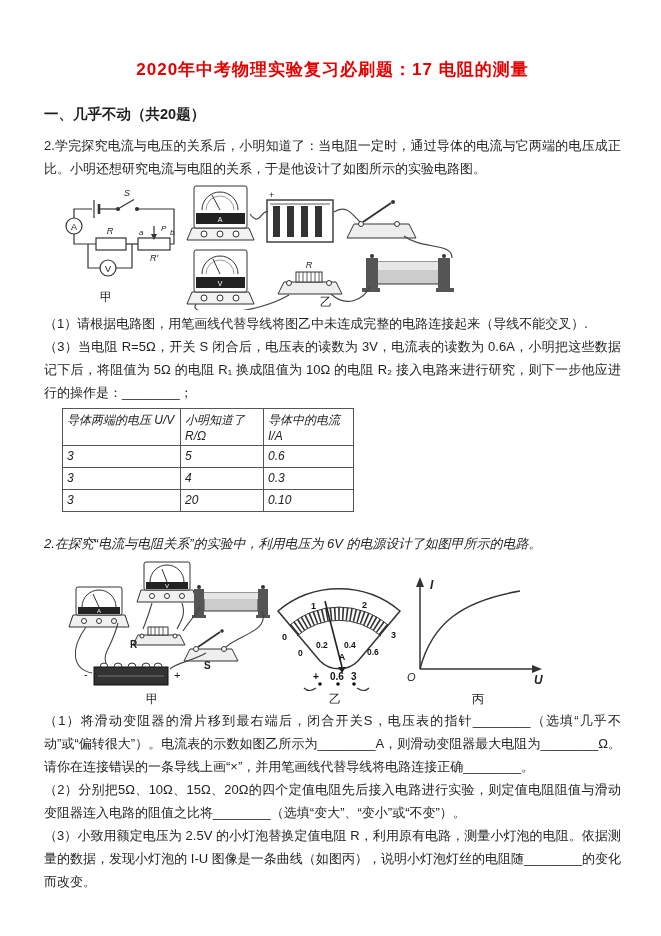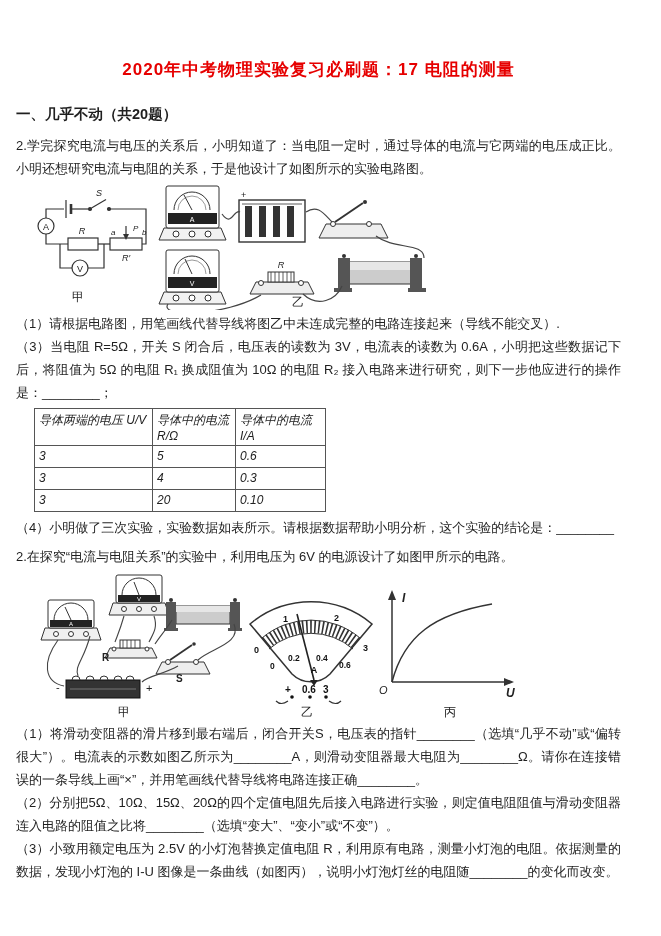--- a/index.html
+++ b/index.html
@@ -1,28 +1,28 @@
 <!DOCTYPE html>
 <html><head>
 <meta charset="utf-8">
 <style>
   * { box-sizing: border-box; }
   html,body { margin:0; padding:0; background:#ffffff; }
   .page {
     width:661px; height:936px; margin:0 auto; background:#fff;
     font-family:"Liberation Sans", sans-serif; color:#1f1f1f;
-    padding:58px 40px 0 16px; overflow:hidden; position:relative;
+    padding:58px 40px 0 44px; overflow:hidden; position:relative;
   }
   .doc-title {
     text-align:center; color:#e60000; font-weight:bold; font-size:17px;
     margin:0 0 24px 0; letter-spacing:1px;
   }
   .section-heading { font-size:14.5px; font-weight:bold; margin:0 0 10px 0; }
   .para { font-size:13px; line-height:23px; margin:0; text-align:justify; }
-  .para.blk { margin-top:6px; }
+  .para.blk { margin-top:20px;font-style:italic; }
   .fig { display:block; margin:4px 0 2px 10px; }
   svg text { font-family:"Liberation Sans", sans-serif; }
   table.data-table {
     border-collapse:collapse; margin:4px 0 4px 18px; table-layout:fixed;font-style:italic;
   }
   table.data-table th, table.data-table td {
     border:1px solid #555; font-size:12px; font-weight:normal;
     text-align:left; vertical-align:top; padding:3px 4px 2px 4px; color:#222;
   }
   table.data-table th { height:22px; }
@@ -151,42 +151,41 @@
 
   <table class="data-table">
     <colgroup>
         <col class="c1">
         <col class="c2">
         <col class="c3">
       </colgroup>
     <tbody>
         <tr>
       <th>导体两端的电压 U/V</th>
-      <th>导体中的电流 R/Ω</th>
+      <th>小明知道了 R/Ω</th>
       <th>导体中的电流 I/A</th>
     </tr>
     <tr>
       <td>3</td>
       <td>5</td>
       <td>0.6</td>
     </tr>
     <tr>
       <td>3</td>
       <td>4</td>
       <td>0.3</td>
     </tr>
     <tr>
       <td>3</td>
       <td>20</td>
       <td>0.10</td>
     </tr>
   </tbody>
     </table>
 
-  <p class="para">（4）小明做了三次实验，实验数据如表所示。请根据数据帮助小明分析，这个实验的结论是：________</p>
   <p class="para blk">2.在探究“电流与电阻关系”的实验中，利用电压为 6V 的电源设计了如图甲所示的电路。</p>
 
   <svg class="fig" width="520" height="148" viewBox="0 0 520 148">
 
     <g transform="translate(22,28)">
       <polygon points="-3,28 49,28 53,40 -7,40" fill="#f0f0f0" stroke="#333"></polygon>
       <rect x="0" y="0" width="46" height="28" rx="2" fill="#fff" stroke="#333"></rect>
       <path d="M6,20 A14,14 0 0 1 40,20" stroke="#333" fill="none"></path>
       <line x1="23" y1="20" x2="17" y2="7" stroke="#333"></line>
       <rect x="2" y="20" width="42" height="7" fill="#222"></rect>

